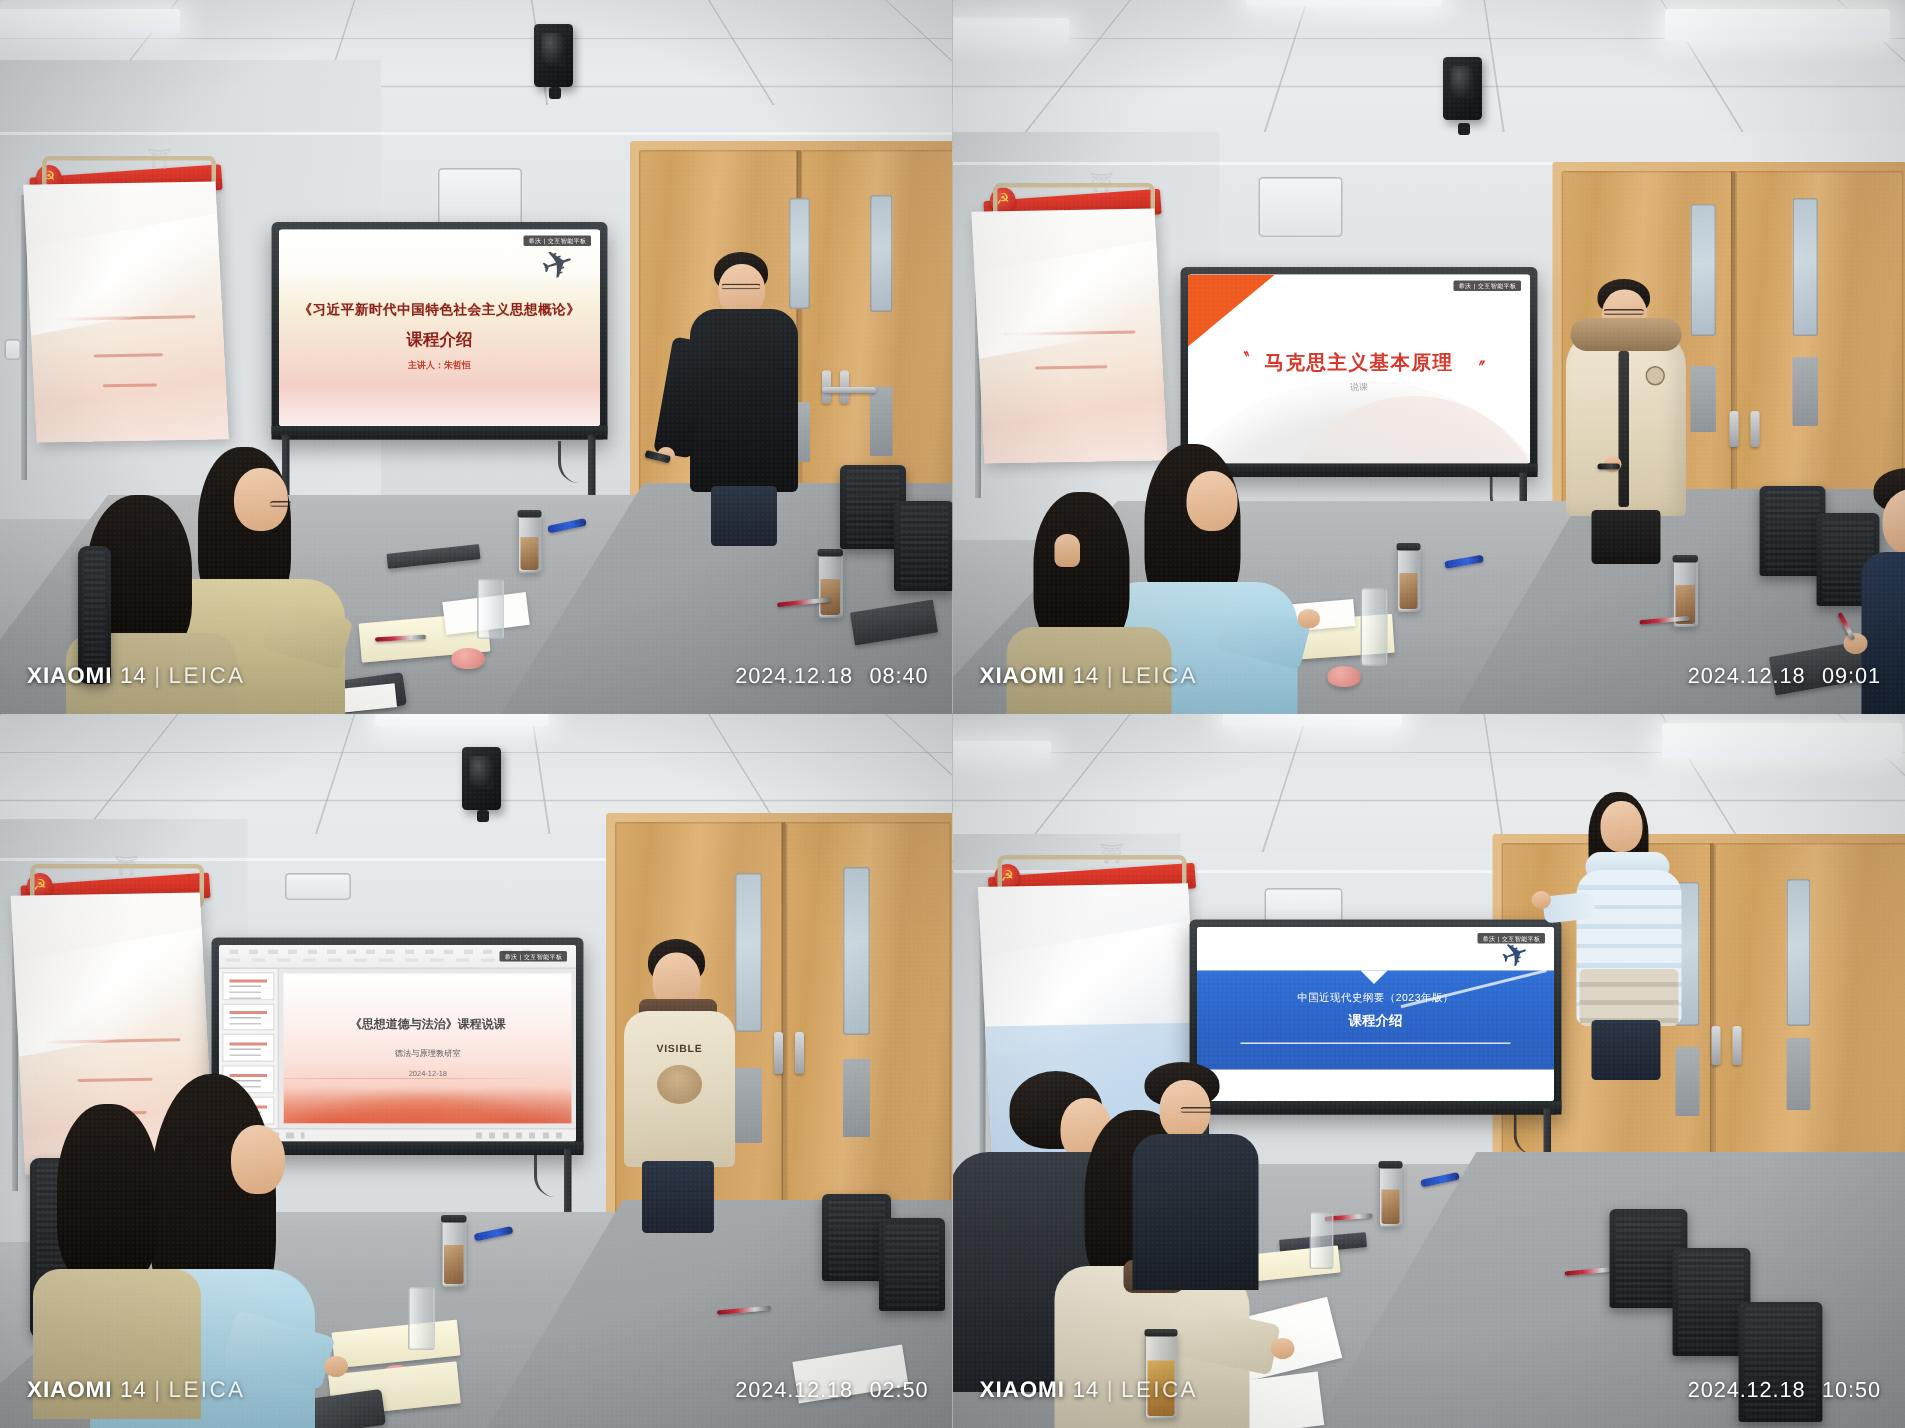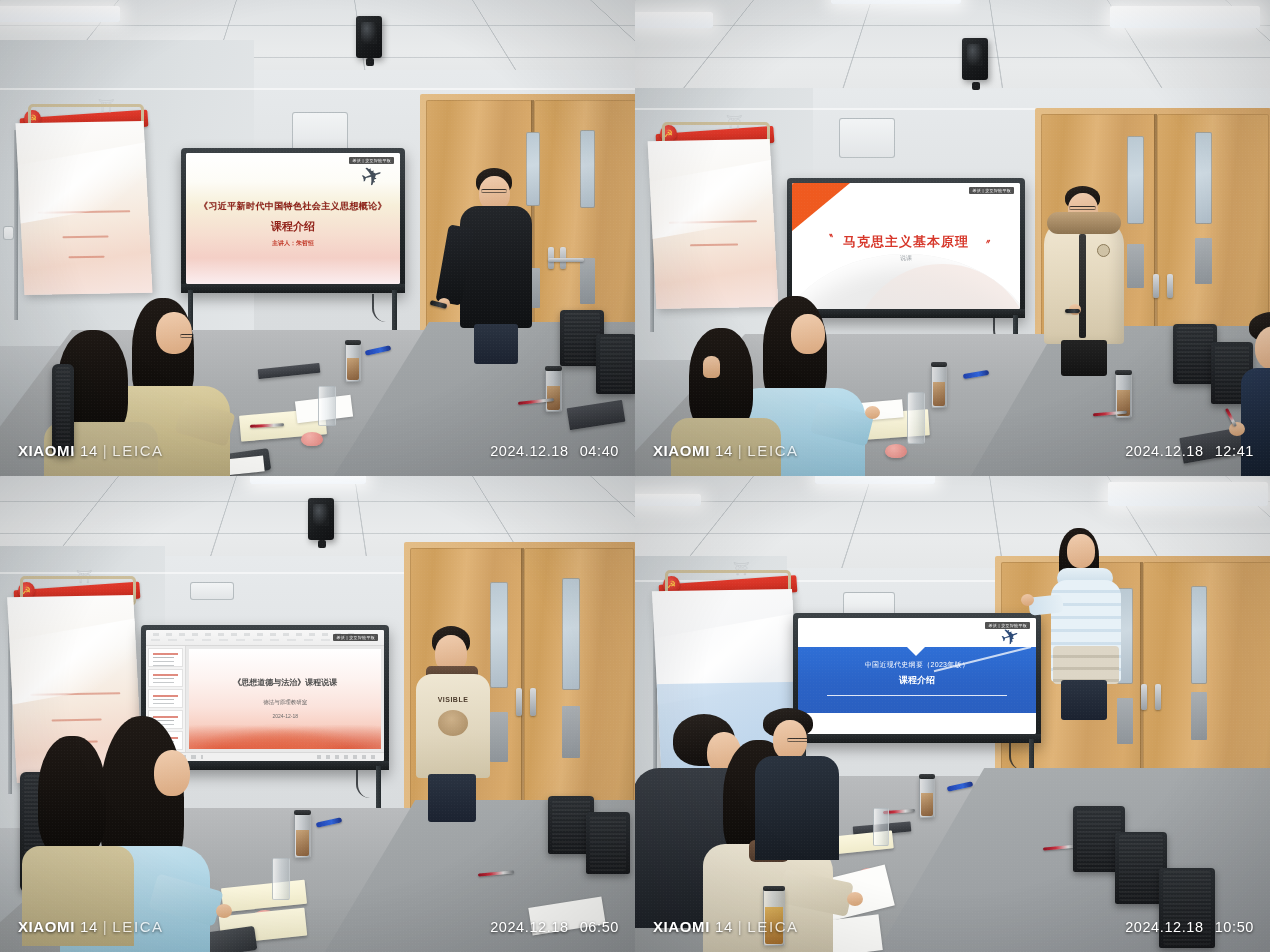--- a/index.html
+++ b/index.html
@@ -620,21 +620,21 @@
       <div class="vig"></div>
 
     <div class="wm-left">
       <span class="wm-brand">XIAOMI</span>
       <span class="wm-model">14</span>
       <span class="wm-sep">|</span>
       <span class="wm-leica">LEICA</span>
     </div>
     <div class="wm-right">
       <span>2024.12.18</span>
-      <span>04:40</span>
+      <span>08:40</span>
     </div>
   </div>
 
   <div class="photo">
     <div class="room">
       <div class="ceiling" style="height:108px;">
         <div class="ceil-grid"></div>
         <div class="ceil-light" style="left:-14px;top:12px;width:92px;"></div>
         <div class="ceil-light" style="left:196px;top:-8px;width:130px;height:12px;"></div>
         <div class="ceil-light" style="right:10px;top:6px;width:150px;height:22px;"></div>
@@ -756,21 +756,21 @@
       <div class="vig"></div>
 
     <div class="wm-left">
       <span class="wm-brand">XIAOMI</span>
       <span class="wm-model">14</span>
       <span class="wm-sep">|</span>
       <span class="wm-leica">LEICA</span>
     </div>
     <div class="wm-right">
       <span>2024.12.18</span>
-      <span>12:41</span>
+      <span>09:01</span>
     </div>
   </div>
 
   <div class="photo">
     <div class="room">
       <div class="ceiling" style="height:96px;">
         <div class="ceil-grid"></div>
         <div class="ceil-light" style="left:250px;top:-4px;width:116px;height:12px;"></div>
       </div>
       <div class="wall-back" style="top:80px;"></div>
@@ -891,21 +891,21 @@
       <div class="vig"></div>
 
     <div class="wm-left">
       <span class="wm-brand">XIAOMI</span>
       <span class="wm-model">14</span>
       <span class="wm-sep">|</span>
       <span class="wm-leica">LEICA</span>
     </div>
     <div class="wm-right">
       <span>2024.12.18</span>
-      <span>06:50</span>
+      <span>02:50</span>
     </div>
   </div>
 
   <div class="photo">
     <div class="room">
       <div class="ceiling" style="height:104px;">
         <div class="ceil-grid"></div>
         <div class="ceil-light" style="left:180px;top:-6px;width:120px;height:14px;"></div>
         <div class="ceil-light" style="right:2px;top:6px;width:160px;height:24px;"></div>
         <div class="ceil-light" style="left:-18px;top:18px;width:84px;height:12px;"></div>

